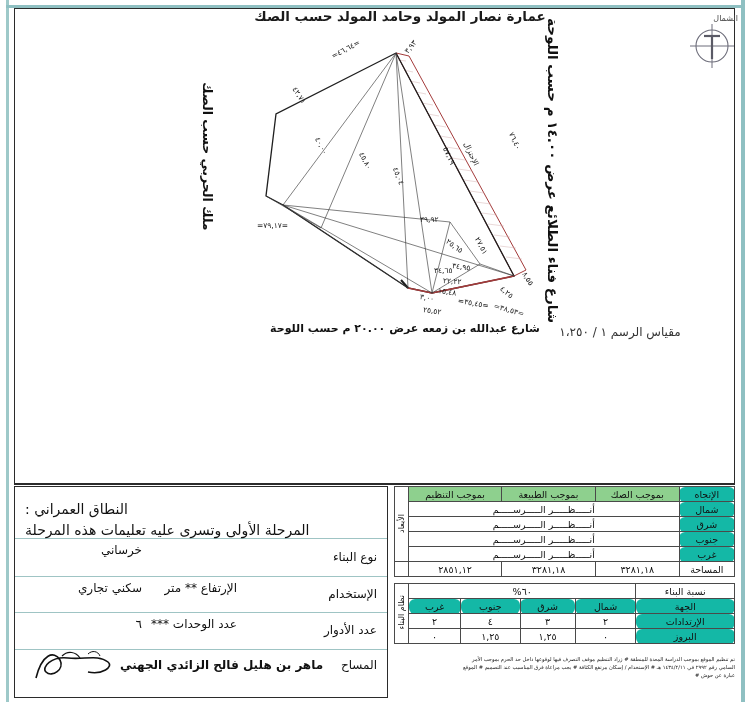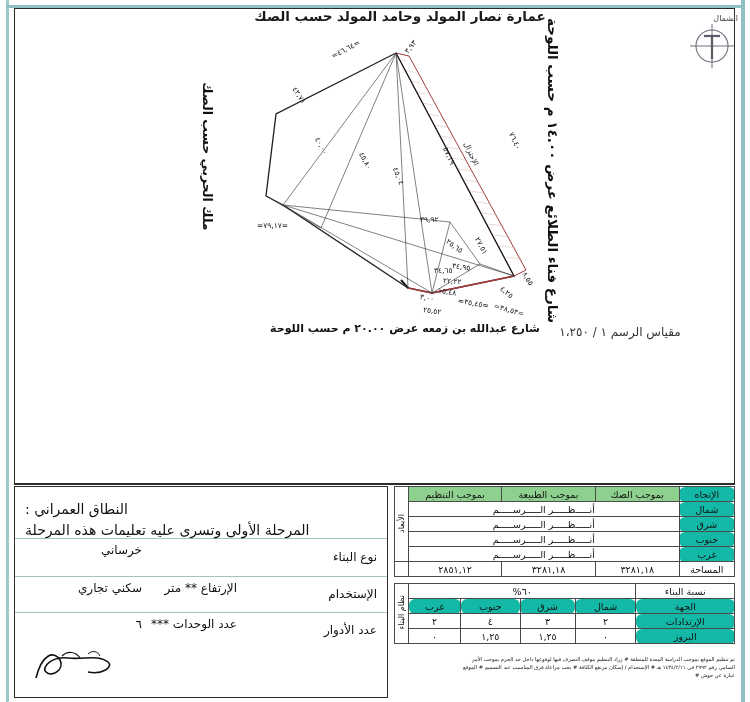--- a/index.html
+++ b/index.html
@@ -244,20 +244,24 @@
       <span class="bl-right2">سكني تجاري</span>
       <span class="bl-mid">الإرتفاع  **  متر</span>
     </div>
 
     <div class="bl-row" style="height:37px; padding-top:10px;">
       <span class="bl-label">عدد الأدوار</span>
       <span class="bl-right2">٦</span>
       <span class="bl-mid">عدد الوحدات  ***</span>
     </div>
 
+    <div class="bl-row" style="height:32px; padding-top:8px;">
+      <span class="bl-label">المساح</span>
+      <span style="margin-right:14px; font-weight:bold;">ماهر بن هليل فالح الزائدي الجهني</span>
+    </div>
   </div>
 
   <svg class="sig" viewBox="0 0 90 42">
     <path d="M8,30 C14,6 26,2 32,12 C37,21 24,30 18,24 C13,19 24,8 40,10
              C56,12 70,6 80,14 C86,19 74,27 60,24" fill="none" stroke="#111" stroke-width="1.6"></path>
     <path d="M34,8 C40,2 48,4 52,10" fill="none" stroke="#111" stroke-width="1.2"></path>
     <path d="M60,6 C64,2 70,3 72,8" fill="none" stroke="#111" stroke-width="1"></path>
   </svg>
 
   <div class="tbl-wrap">

